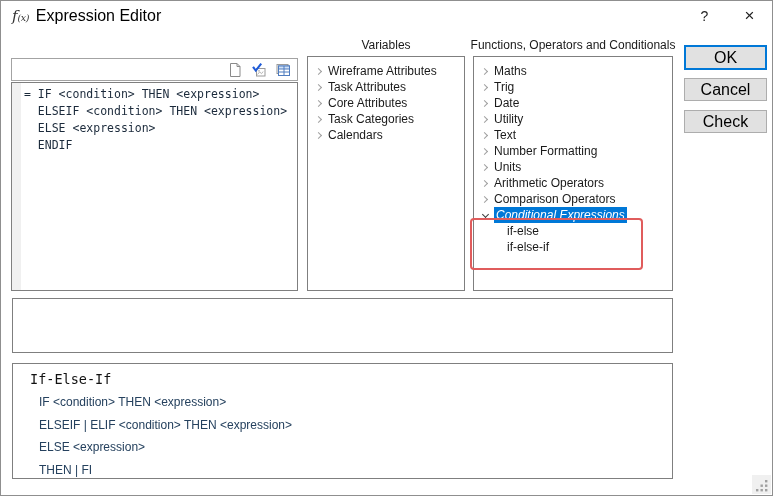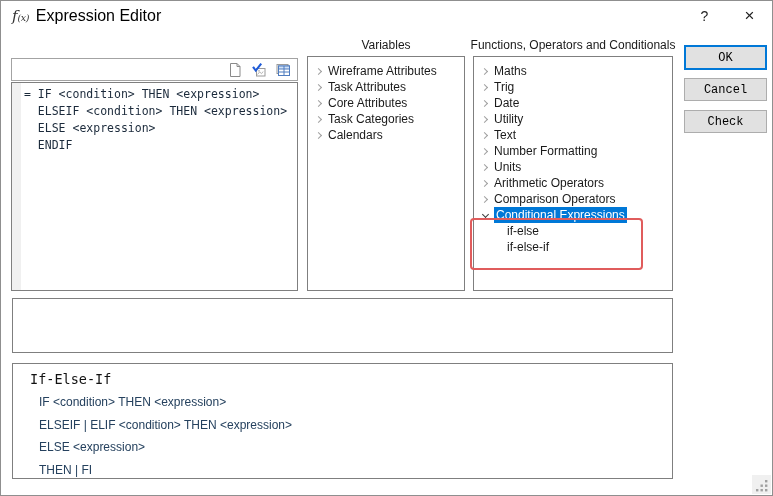--- a/index.html
+++ b/index.html
@@ -34,28 +34,28 @@
   .lbl-funcs{left:462px;width:220px;}
   
   .listbox{position:absolute;top:55px;height:235px;border:1px solid #7f7f7f;background:#fff;padding-top:6px;overflow:hidden;}
   .list-vars{left:306px;width:158px;}
   .list-funcs{left:472px;width:200px;}
   .trow{display:flex;align-items:center;height:16px;padding-left:5px;font-size:12px;cursor:default;}
   .chev-box{width:12px;height:12px;display:flex;align-items:center;justify-content:center;margin-right:3px;flex:0 0 12px;}
   .chev{width:5px;height:5px;border-right:1.4px solid #9f9f9f;border-bottom:1.4px solid #9f9f9f;transform:rotate(-45deg);margin-left:-2px;}
   .chev.down{transform:rotate(45deg);border-color:#3c3c3c;margin-left:0;margin-top:-2px;}
   .trow .lab{white-space:nowrap;}
-  .trow .lab.selected{background:var(--accent,#0078d7);color:var(--selection-text,#fff);padding:1px 2px;}
+  .trow .lab.selected{background:var(--accent,#0078d7);color:var(--selection-text,#fff);padding:1px 2px;font-style:italic;}
   .trow.child{padding-left:33px;}
   
   .annotation{position:absolute;left:469px;top:217px;width:173px;height:52px;border:2px solid var(--annotation,#e05c5c);
     border-radius:4px;pointer-events:none;z-index:6;background:transparent;}
   
   .dlg-btn{position:absolute;left:683px;width:83px;background:#e1e1e1;border:1px solid #adadad;
-    font-family:Liberation Mono, monospace;font-size:12px;color:#000;cursor:default;}
+    font-family:Liberation Sans, sans-serif;font-size:16px;color:#000;cursor:default;}
   .btn-ok{top:44px;height:25px;border:2px solid var(--accent,#0078d7);}
   .btn-cancel{top:77px;height:23px;}
   .btn-check{top:109px;height:23px;}
   
   .msg-box{position:absolute;left:11px;top:297px;width:661px;height:55px;border:1px solid #7f7f7f;background:#fff;}
   .help-box{position:absolute;left:11px;top:362px;width:661px;height:116px;border:1px solid #7f7f7f;background:#fff;}
   .help-title{position:absolute;left:17px;top:7px;font-family:"DejaVu Sans Mono",monospace;font-size:13.5px;color:#111;}
   .help-lines{position:absolute;left:26px;top:27px;font-size:12px;color:var(--help-text,#25415e);}
   .help-line{line-height:22.5px;white-space:pre;}
   

